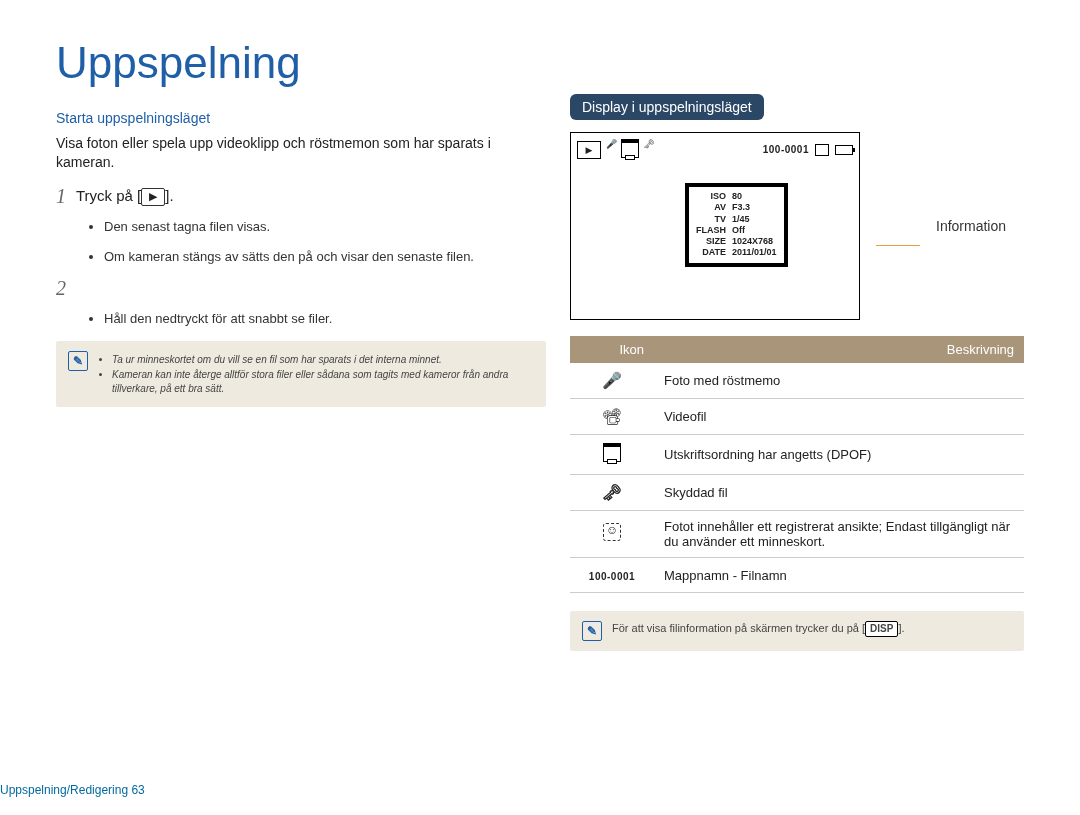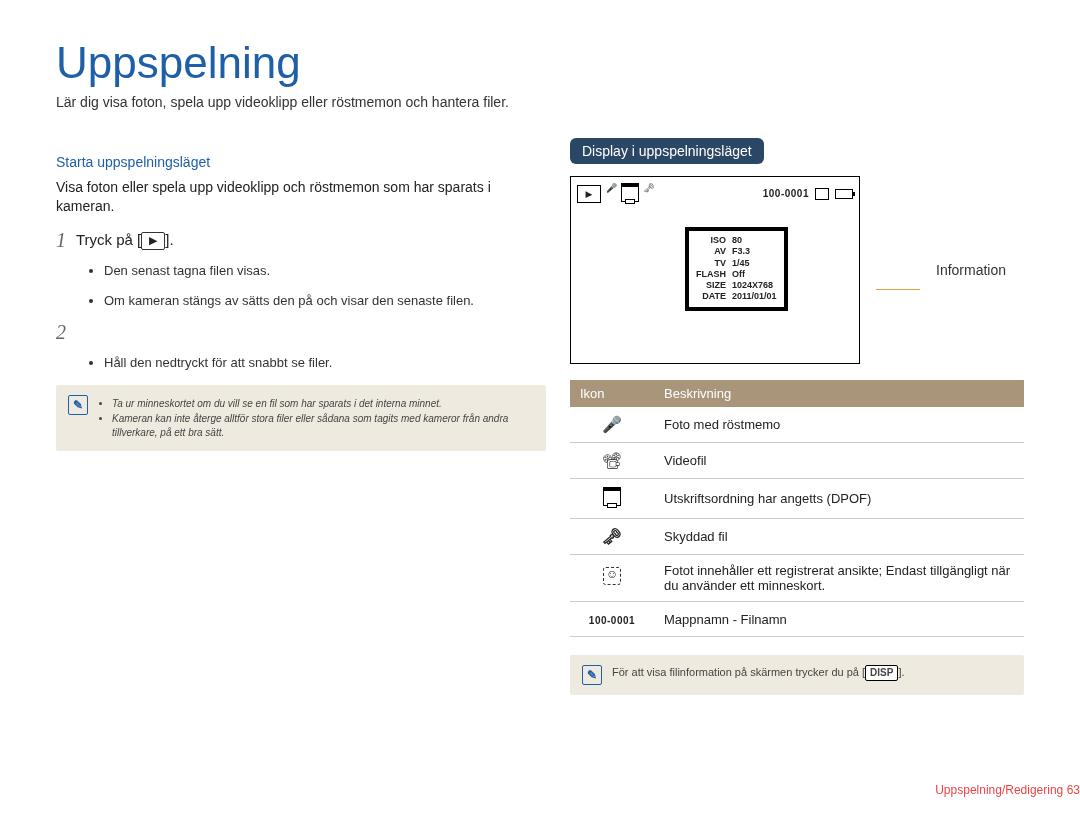--- a/index.html
+++ b/index.html
@@ -29,44 +29,43 @@
   .topbar{position:absolute;top:6px;left:6px;right:6px;display:flex;justify-content:space-between;align-items:center;font-size:9px;}
   .topbar-left{display:flex;gap:5px;align-items:center;}
   .play-icon{width:22px;height:16px;border:1px solid #000;display:flex;align-items:center;justify-content:center;font-size:9px;}
   .infobox{position:absolute;top:50px;left:114px;border:4px solid #000000;padding:4px;background:#fff;}
   .infobox table{border-collapse:collapse;}
   .infobox td{font-size:9px;font-family:Arial;font-weight:bold;padding:0 3px;line-height:1.25;vertical-align:top;}
   .infobox td.lbl{text-align:right;}
   .leader{flex:0 0 auto;width:44px;height:1px;border-top:1px solid #e2a03f;position:relative;top:20px;}
   .info-label{font-size:14px;color:#333;align-self:center;}
   table.def{width:100%;border-collapse:collapse;font-size:13px;}
-  table.def thead th{background:#a8957a;color:#fff;font-weight:400;text-align:left;padding:6px 10px;}
+  table.def thead th{background:#a8957a;color:#fff;font-weight:400;text-align:right;padding:6px 10px;}
   table.def thead th:first-child{width:64px;}
   table.def tbody td{border-bottom:1px solid #ccc;padding:8px 10px;vertical-align:middle;}
   table.def tbody td.ico{text-align:center;font-size:16px;}
   .battery{display:inline-block;width:16px;height:8px;border:1px solid #000;position:relative;}
   .battery:after{content:"";position:absolute;right:-3px;top:2px;width:2px;height:4px;background:#000;}
   .sd{display:inline-flex;width:12px;height:10px;border:1px solid #000;align-items:center;justify-content:center;font-size:6px;}
-  .footer{position:absolute;bottom:18px;left:8px;right:0;text-align:right;font-size:12px;color:#ef4444;}
+  .footer{position:absolute;bottom:18px;left:0;right:0;text-align:left;font-size:12px;color:#0369a1;}
   .tiny-icons{display:flex;gap:4px;font-size:9px;}
   .face-icon{display:inline-block;width:16px;height:16px;border:1px dashed #333;border-radius:3px;position:relative;}
   .face-icon:before{content:"☺";position:absolute;top:-1px;left:2px;font-size:12px;}
   .print-icon{display:inline-block;width:16px;height:14px;border:1px solid #000;border-top:4px solid #000;position:relative;}
   .print-icon:after{content:"";position:absolute;bottom:-3px;left:3px;width:8px;height:3px;border:1px solid #000;background:#fff;}
   .key-icon{font-weight:bold;}
   .small-key{display:inline-block;border:1px solid #000;border-radius:2px;padding:0 4px;font-size:10px;font-weight:bold;vertical-align:middle;background:#fff;}
   .folder-label{font-size:10px;font-weight:bold;letter-spacing:0.5px;}
 </style>
 </head>
 <body>
 
 <div class="page">
 
   <h1>Uppspelning</h1>
-  <p class="lead">Lär dig visa foton, spela upp videoklipp eller röstmemon och hantera filer.</p>
 
   <div class="cols">
 
     <div class="left">
       <h2>Starta uppspelningsläget</h2>
       <p class="para">Visa foton eller spela upp videoklipp och röstmemon som har sparats i kameran.</p>
 
       <div class="step">
         <div class="step-row">
           <span class="step-num">1</span>

